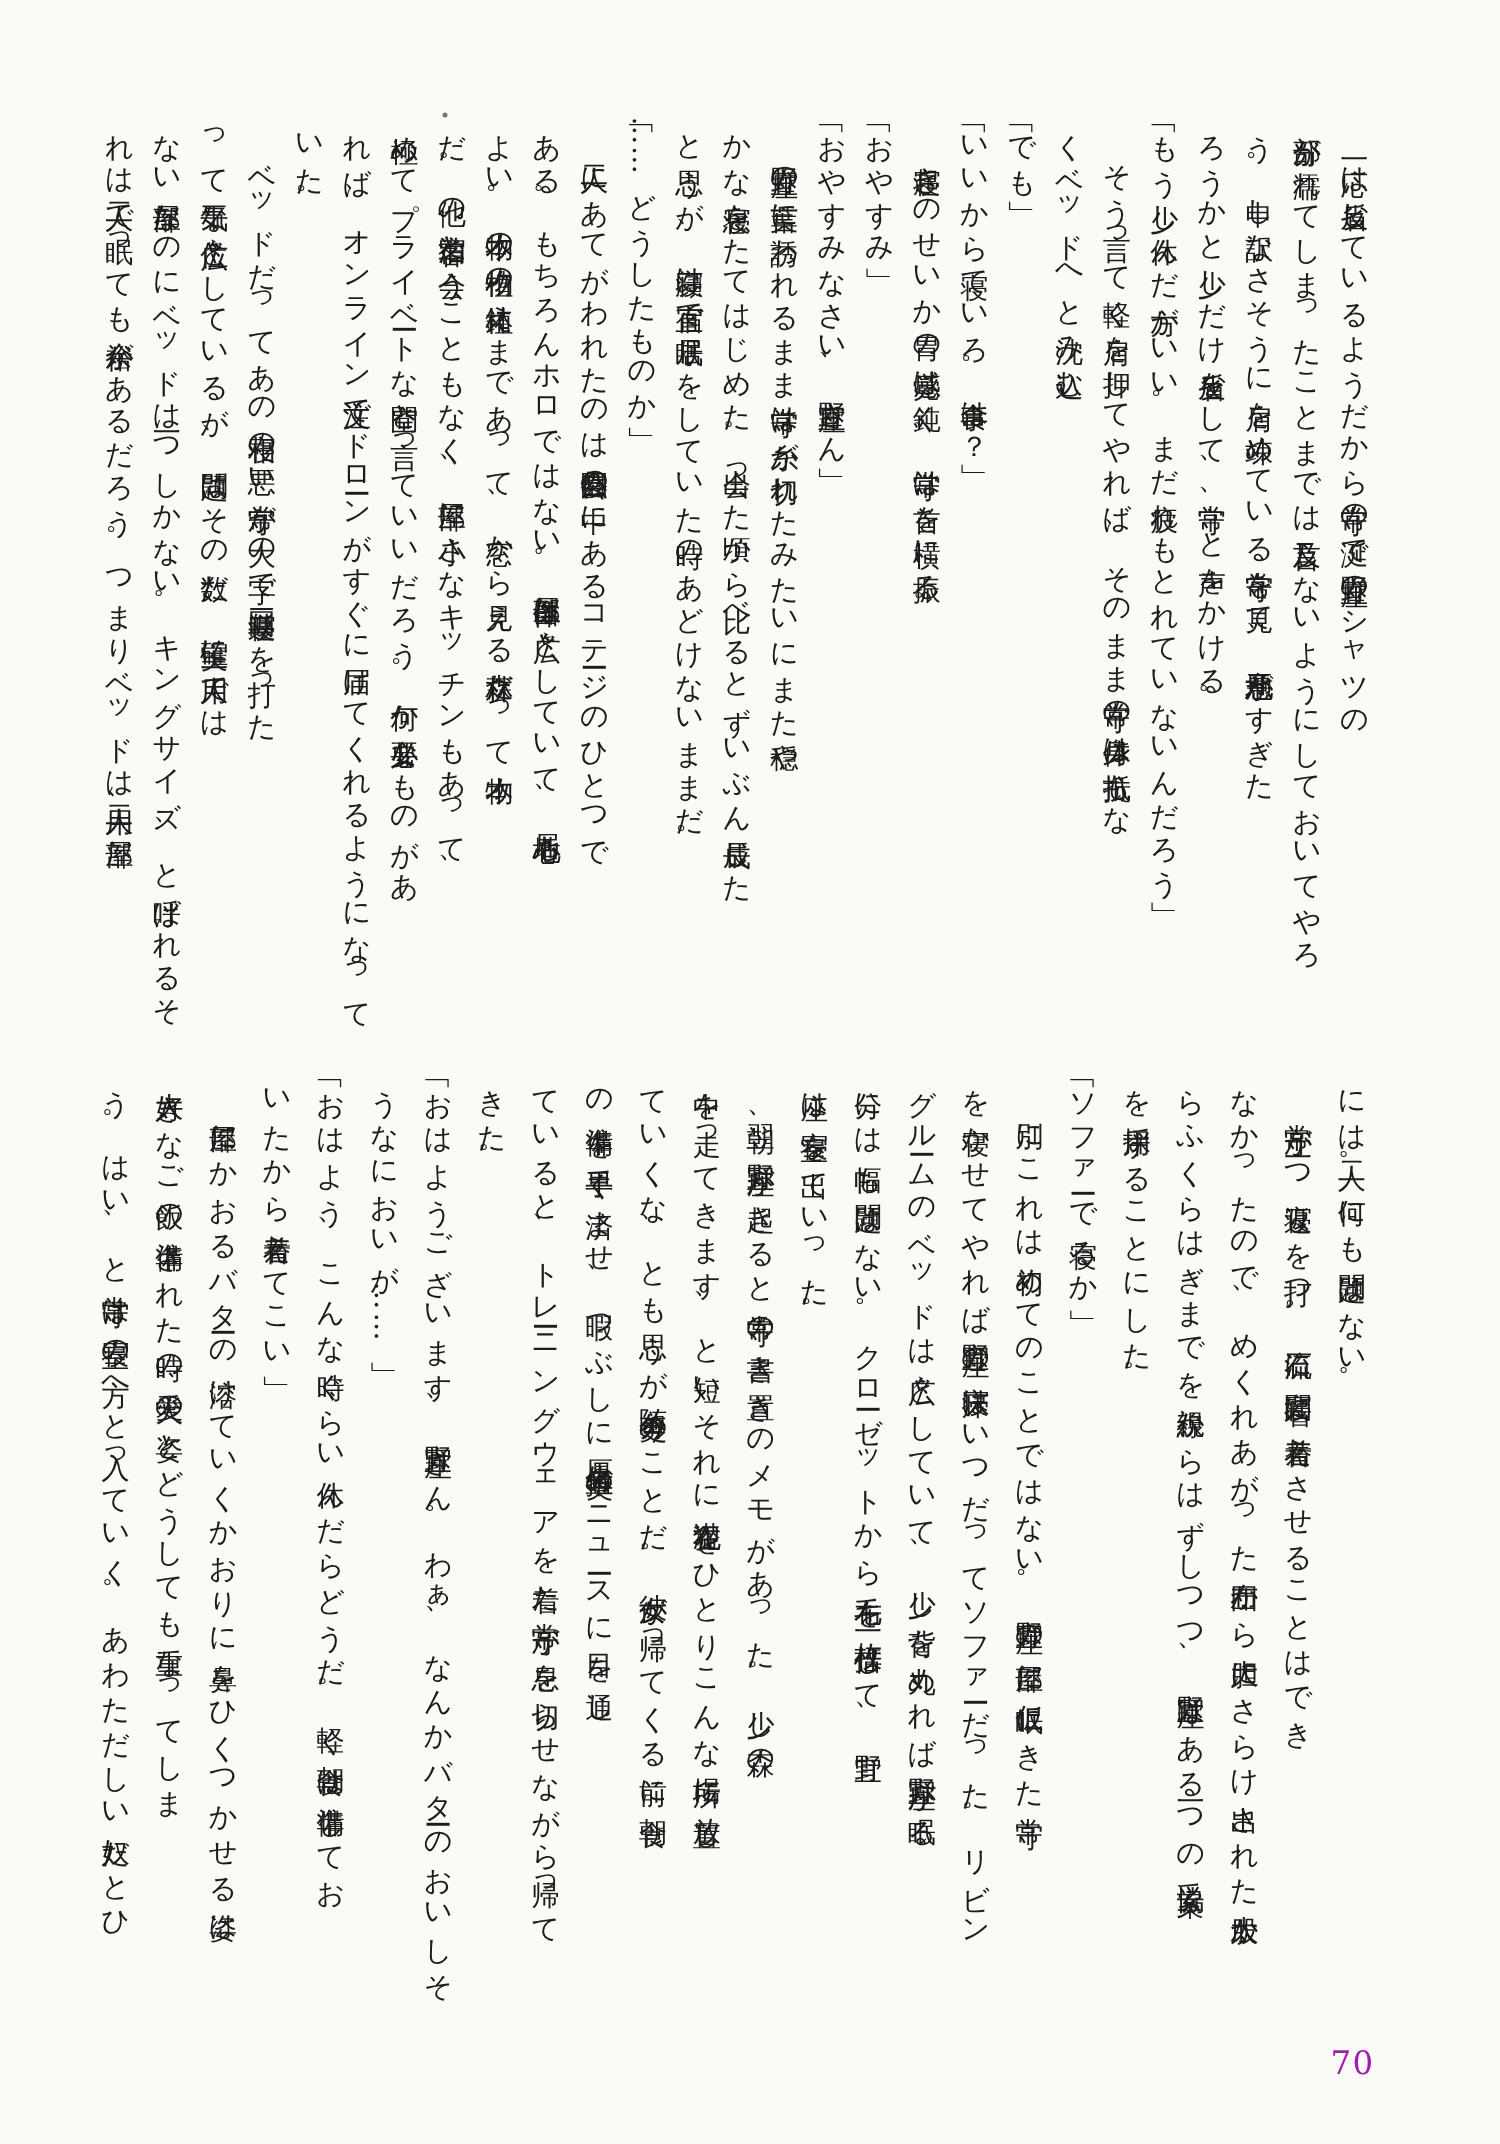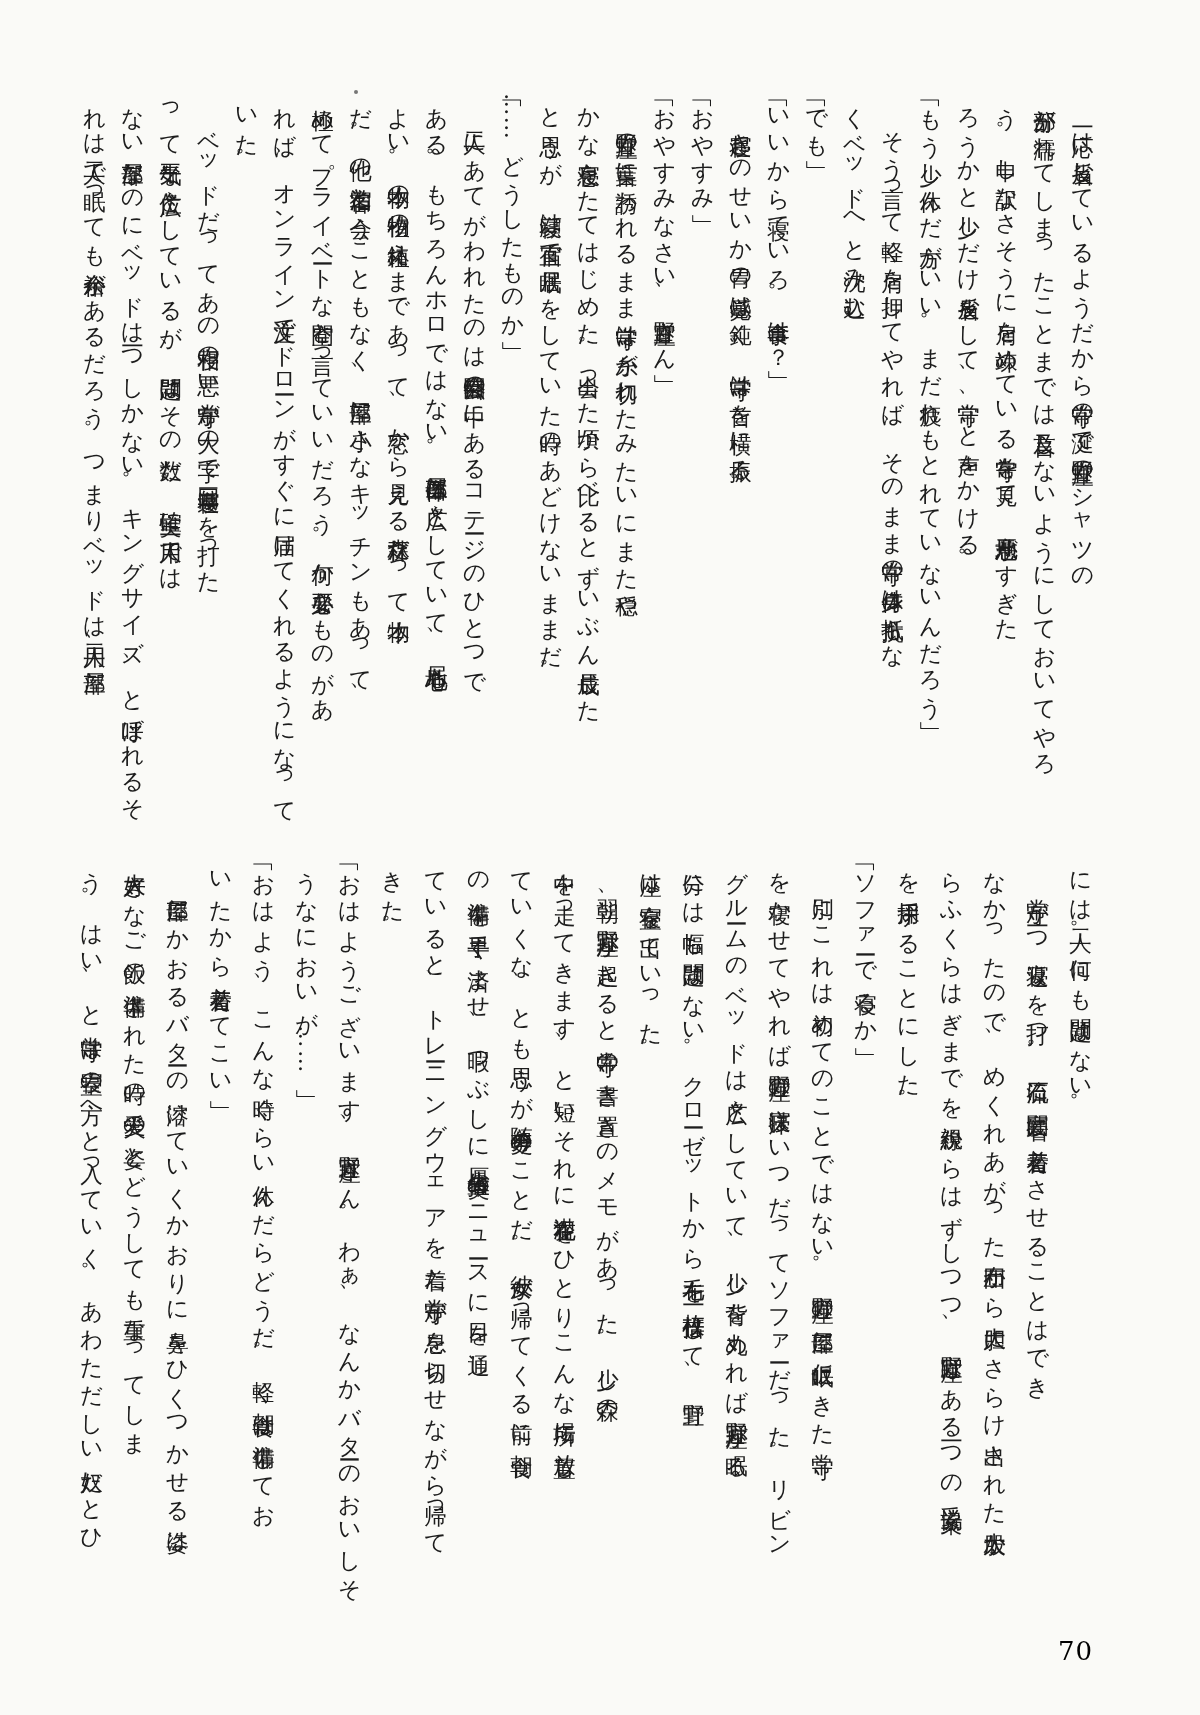--- a/index.html
+++ b/index.html
@@ -46,23 +46,23 @@
     right: 98px;
     height: 792px;
     line-height: 43px;
     letter-spacing: 2.5px;
   }
   .folio {
     position: absolute;
     top: 1636px;
     left: 1058px;
     width: 48px;
-    text-align: left;
+    text-align: center;
     font-size: 26px;
-    color: #000000;
+    color: #a21caf;
     letter-spacing: 1px;
   }
   .scan-speck {
     position: absolute;
     top: 90px;
     left: 354px;
     width: 4px;
     height: 4px;
     border-radius: 50%;
     background: #555;

